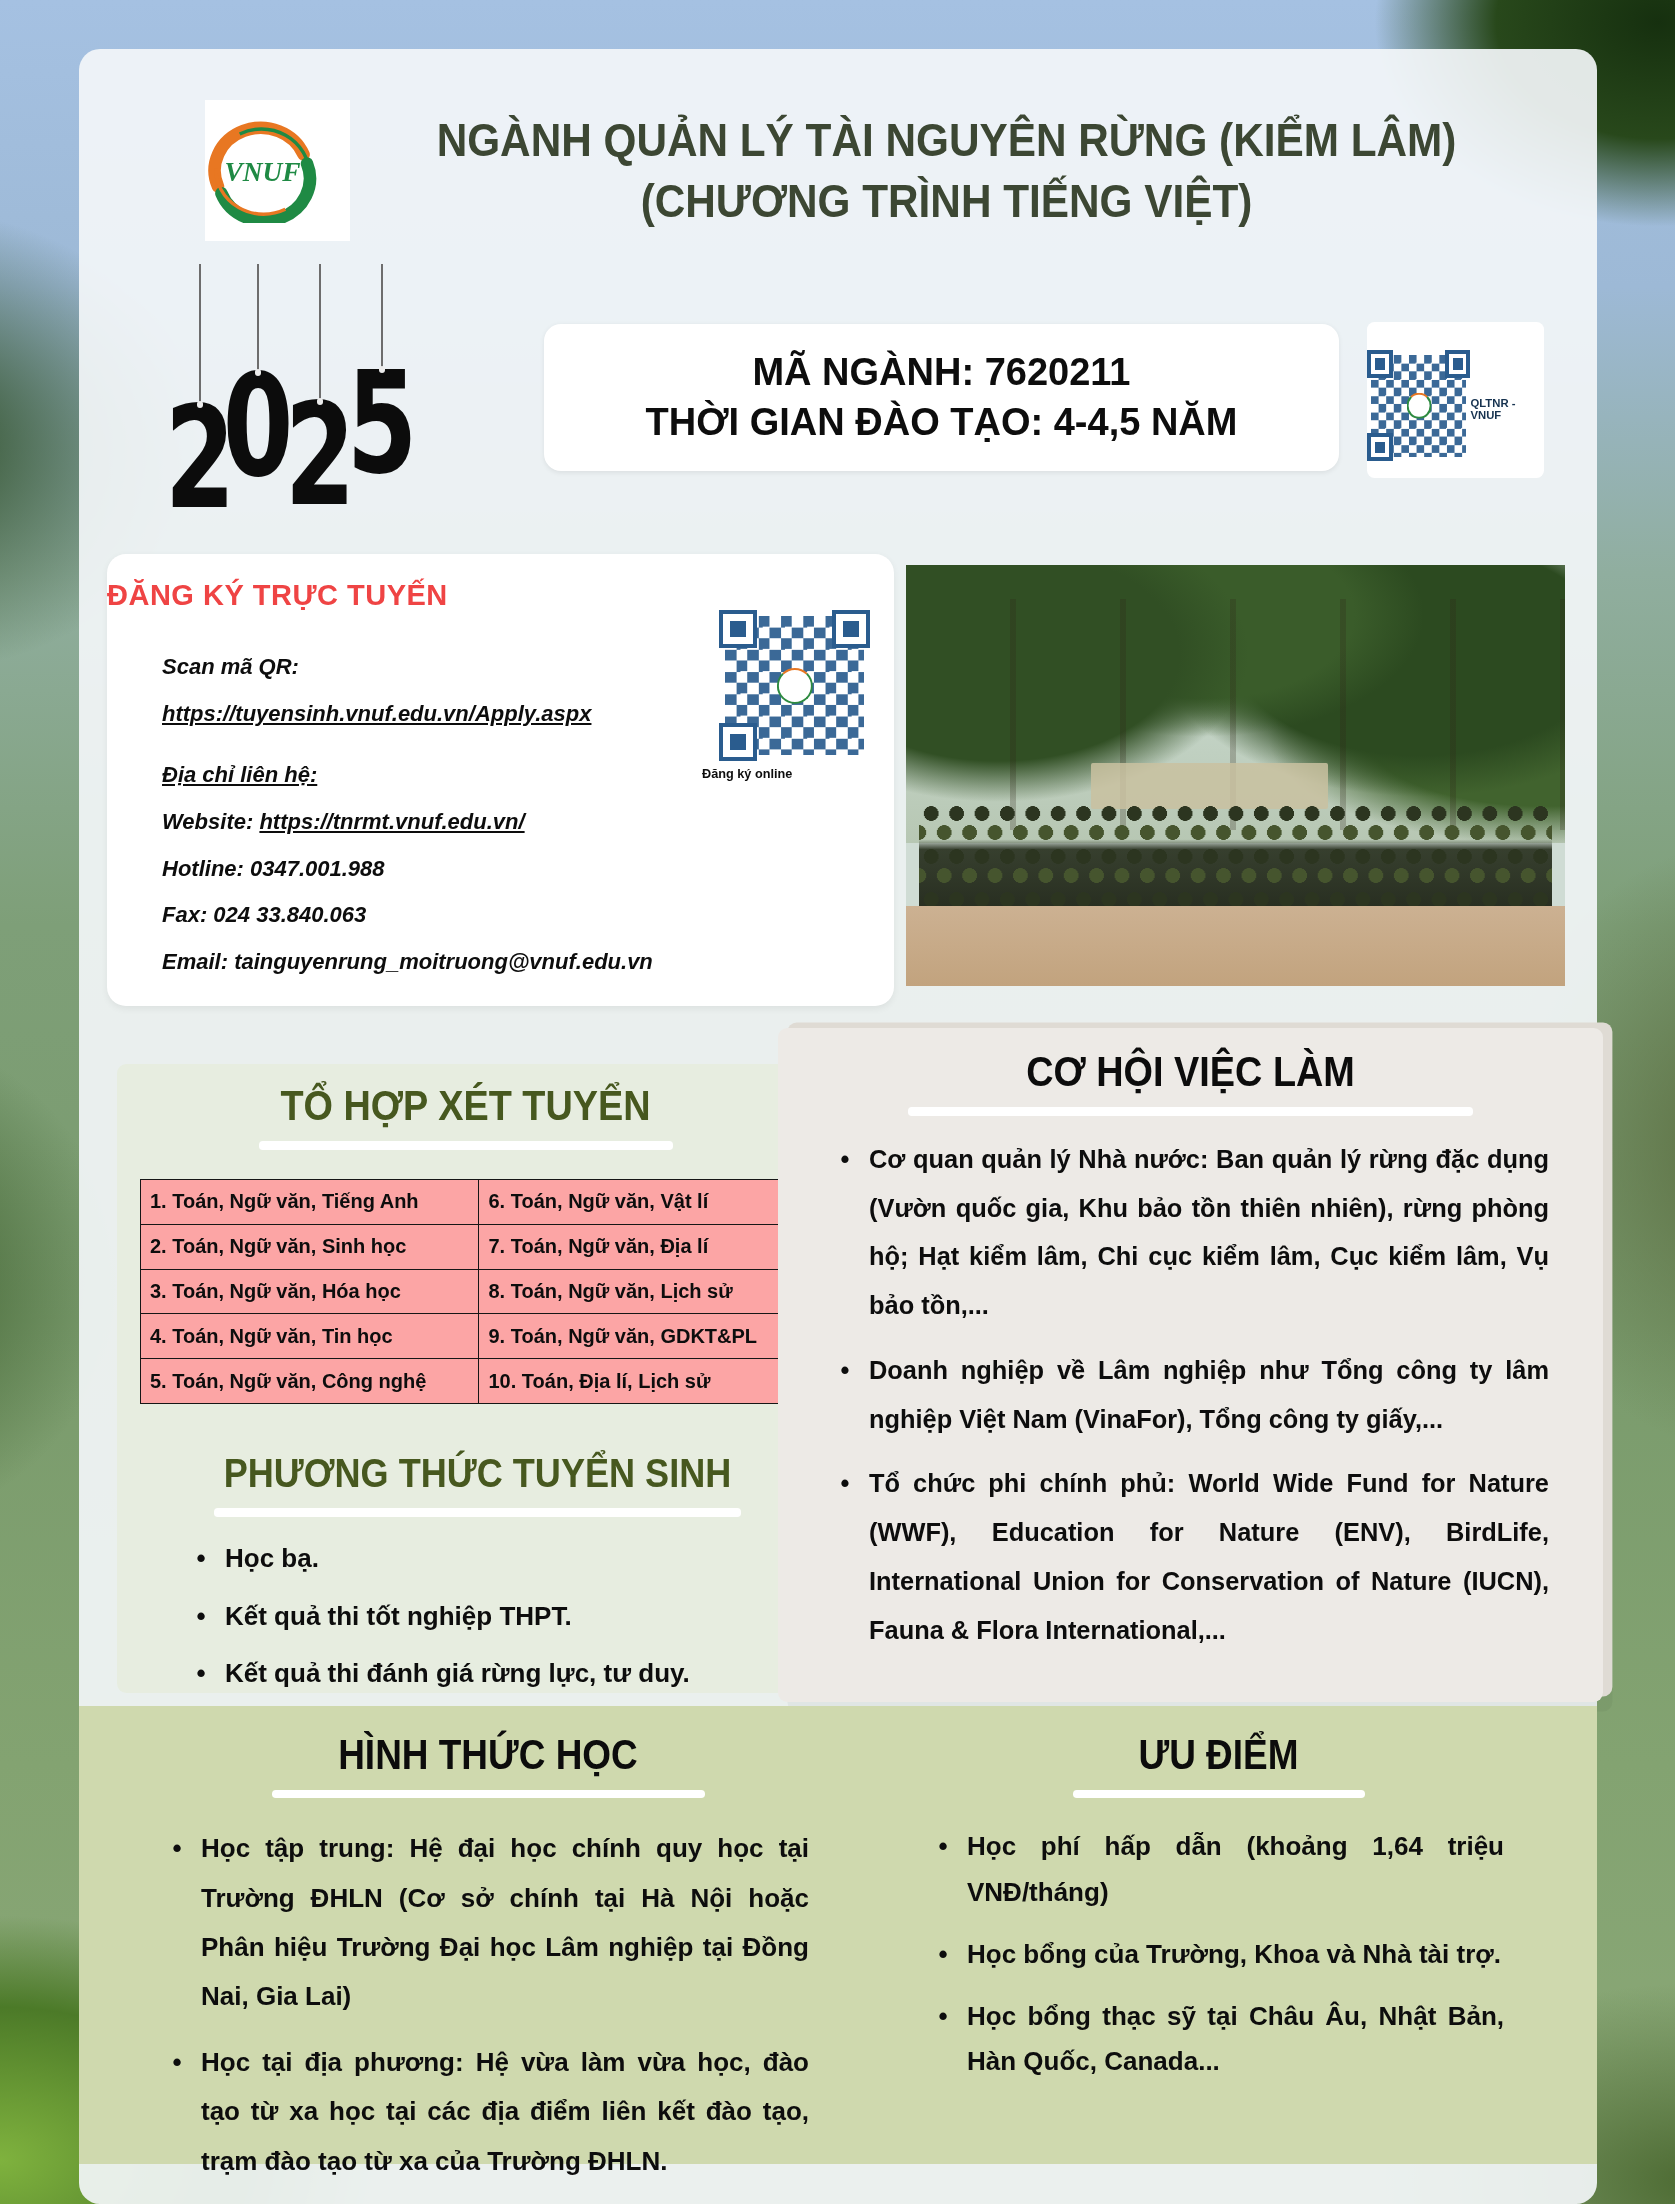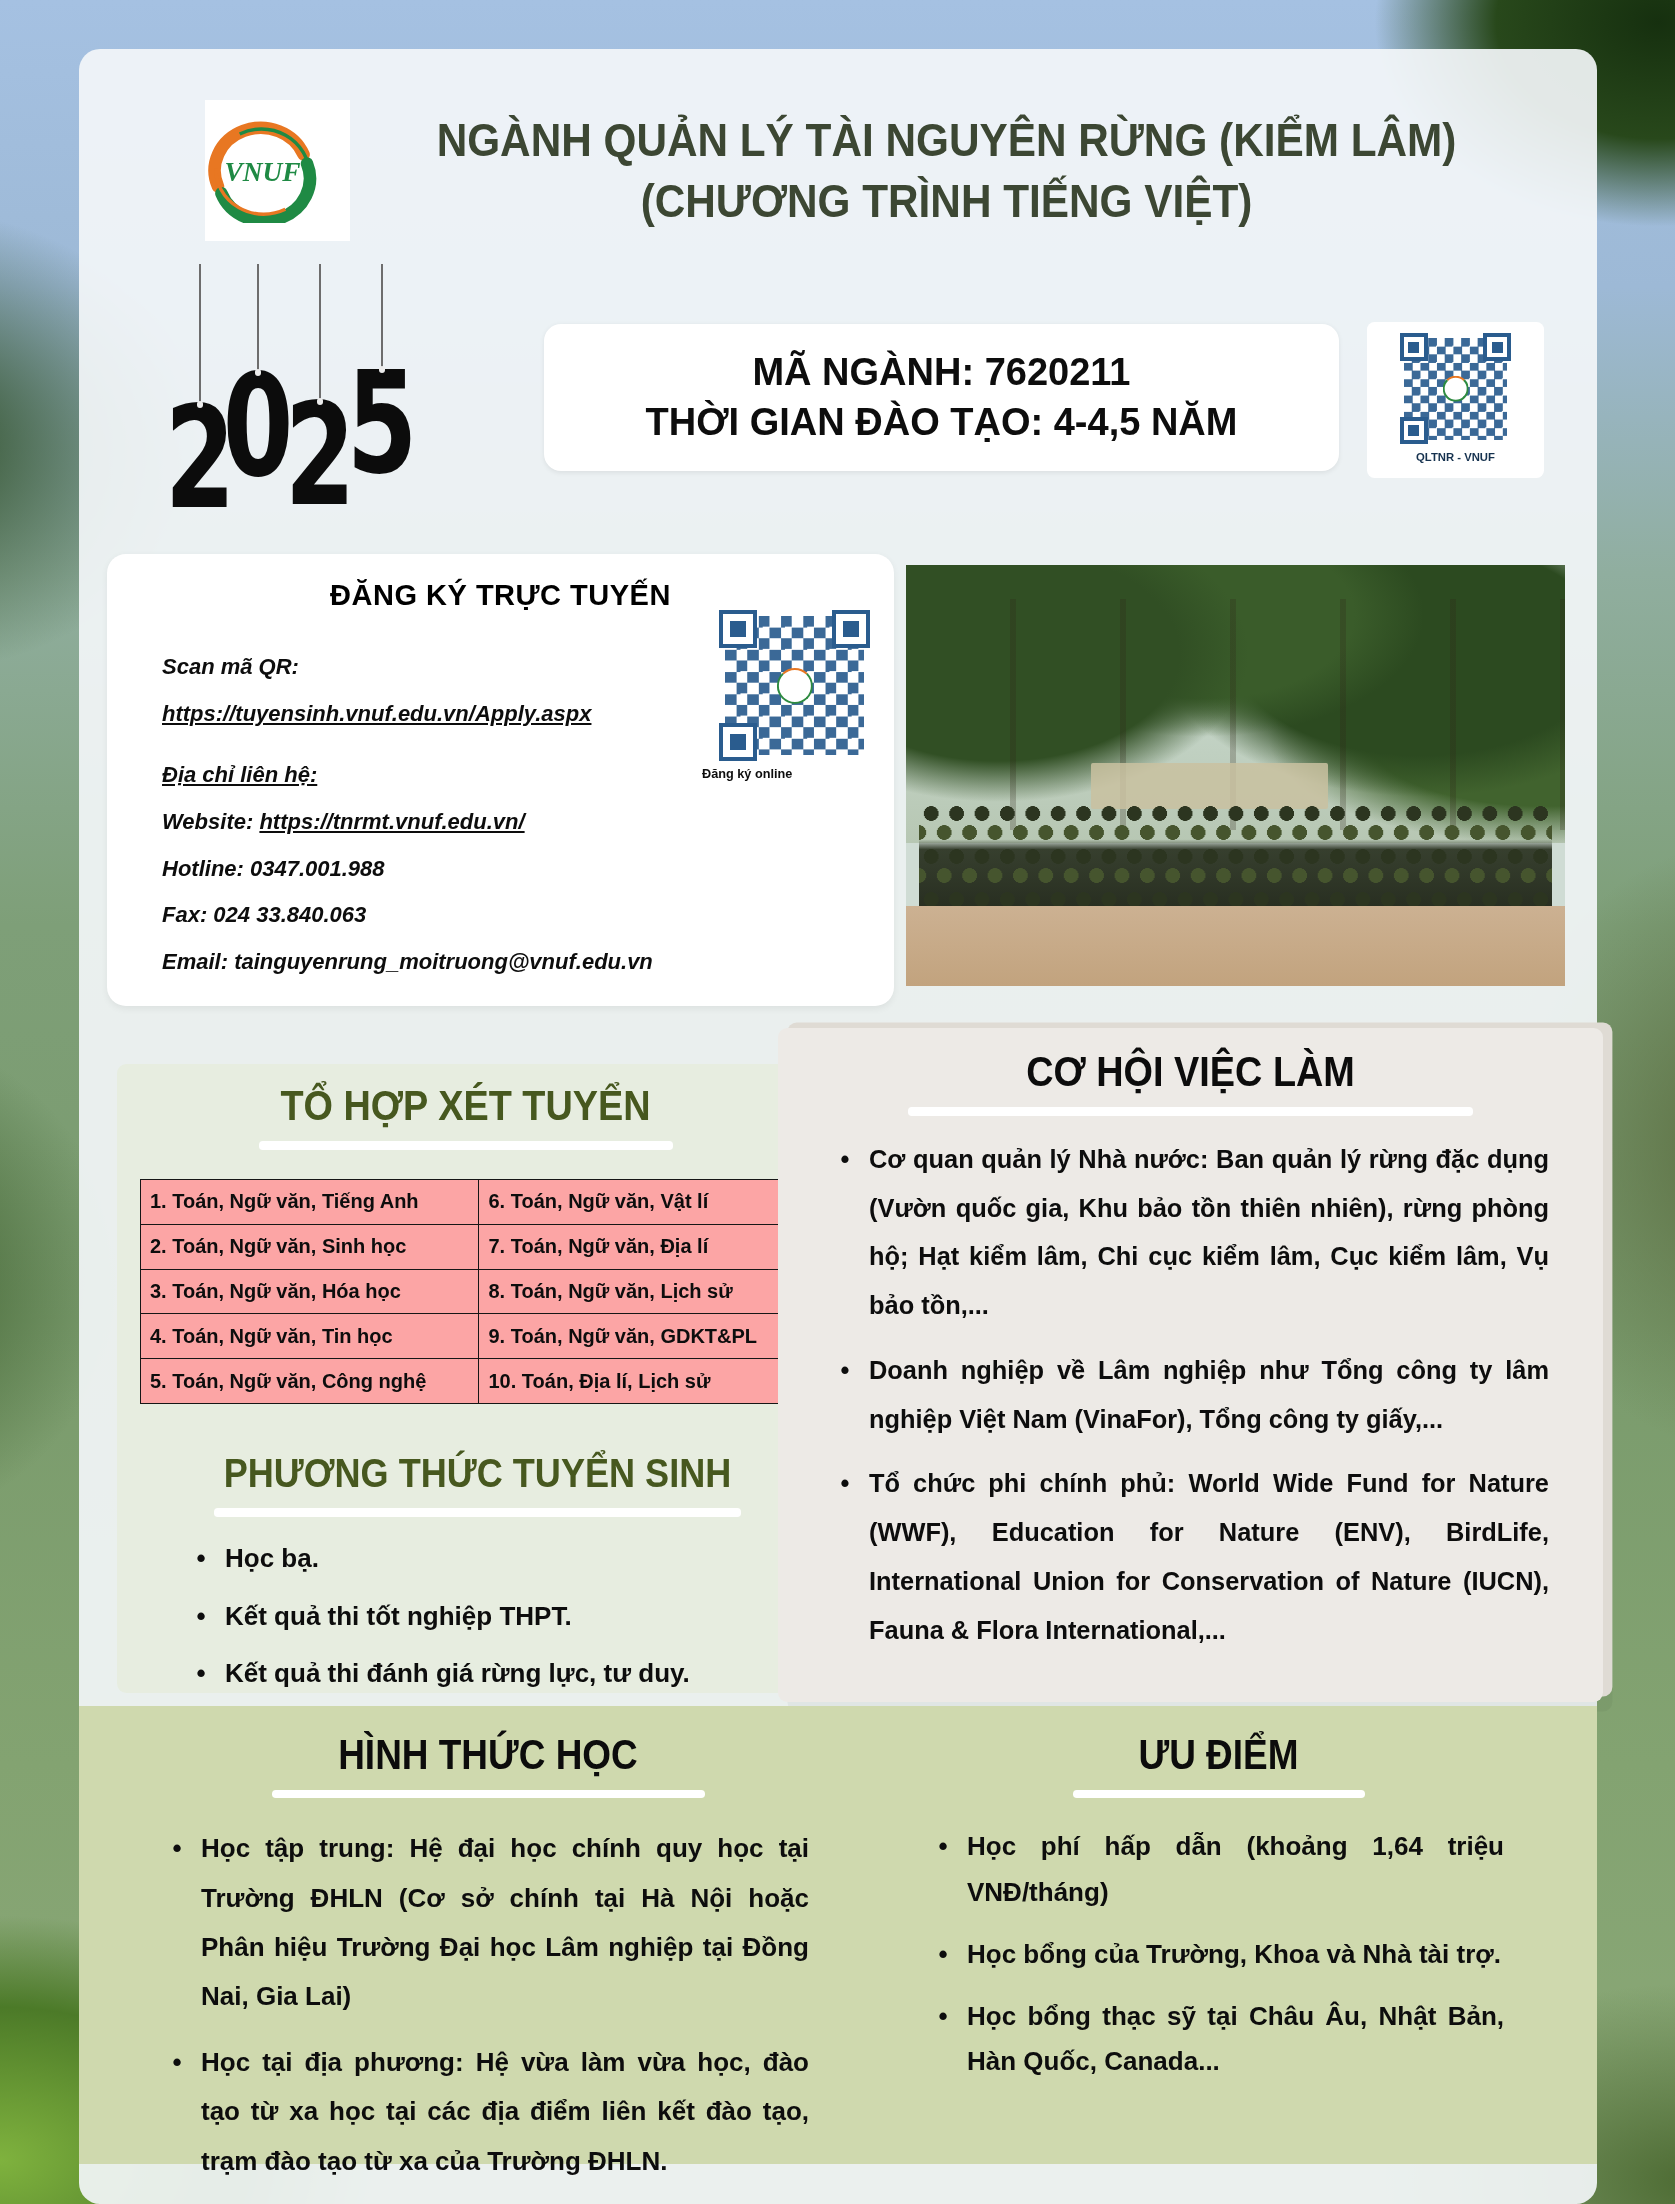--- a/index.html
+++ b/index.html
@@ -43,26 +43,26 @@
   .qr{position:relative;background:#fff;}
   .qr .mods{position:absolute;inset:4%;
             background:conic-gradient(#2a5c8e 25%,transparent 0 50%,#2a5c8e 0 75%,transparent 0) 0 0/16% 16%;
             opacity:.92;}
   .qr .finder{position:absolute;width:25%;height:25%;background:#fff;border:4.7px solid #2a5c8e;box-sizing:border-box;}
   .qr .finder::after{content:"";position:absolute;inset:22%;background:#2a5c8e;}
   .qr .f-tl{left:0;top:0;} .qr .f-tr{right:0;top:0;} .qr .f-bl{left:0;bottom:0;}
   .qr .qlogo{position:absolute;left:50%;top:50%;width:24%;height:24%;transform:translate(-50%,-50%);
              background:#fff;border-radius:50%;border:2.8px solid #2e8b40;border-top-color:#e87722;box-sizing:border-box;}
   .qr-card-top{position:absolute;left:1367px;top:322px;width:177px;height:156px;background:#fff;
-               border-radius:7.5px;display:flex;flex-direction:column;align-items:center;padding-top:11.3px;box-sizing:border-box;}
+               border-radius:7.5px;display:flex;flex-direction:row;align-items:center;padding-top:11.3px;box-sizing:border-box;}
   .qr-card-top .cap{font-size:11.3px;font-weight:bold;color:#16324f;margin-top:6.6px;}
   
   .register{position:absolute;left:107px;top:554px;width:787px;height:452px;background:#fff;
             border-radius:19px;box-shadow:0 2.8px 7.5px rgba(0,0,0,.06);}
-  .register h2{margin:24.5px 0 0;text-align:center;font-size:29px;color:#000000;letter-spacing:0.5px;}
+  .register h2{margin:24.5px 0 0;font-size:29px;color:#ef4444;letter-spacing:0.5px;}
   .reg-text{position:absolute;left:55px;top:90px;width:565px;font-style:italic;font-weight:bold;
             font-size:22px;line-height:2.12;}
   .reg-text p{margin:0;white-space:nowrap;}
   .u{text-decoration:underline;}
   .gap-top{margin-top:15px !important;}
   .reg-qr{position:absolute;left:595px;top:56px;width:185px;text-align:left;}
   .reg-qr .cap{font-size:12.7px;font-weight:bold;margin-top:5.6px;}
   
   .photo{position:absolute;left:906px;top:565px;width:659px;height:421px;overflow:hidden;background:#cfdcd4;}
   .photo .canopy{position:absolute;left:0;right:0;top:0;height:66%;

